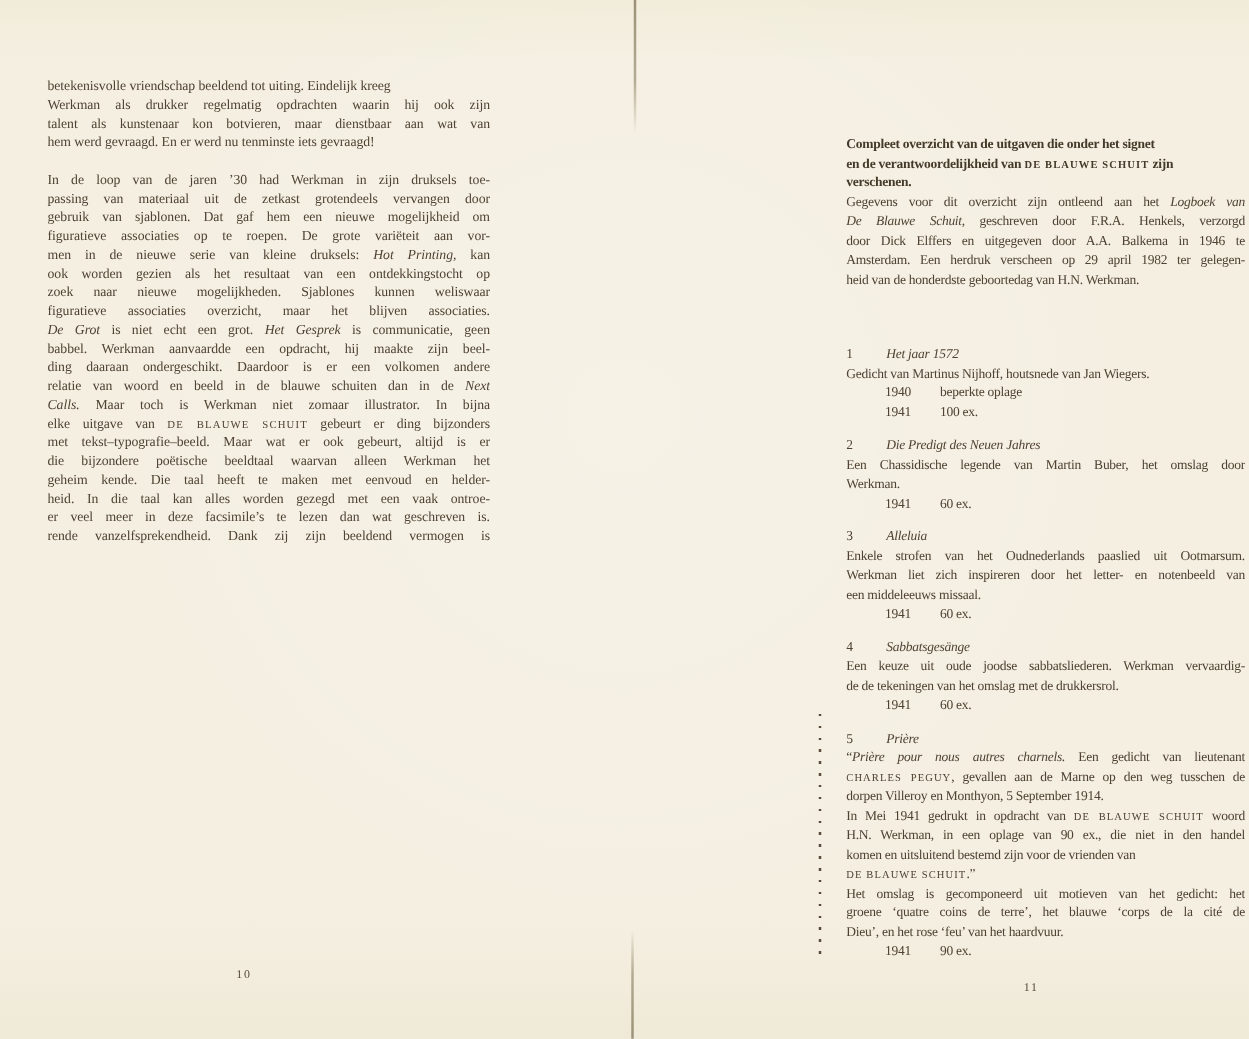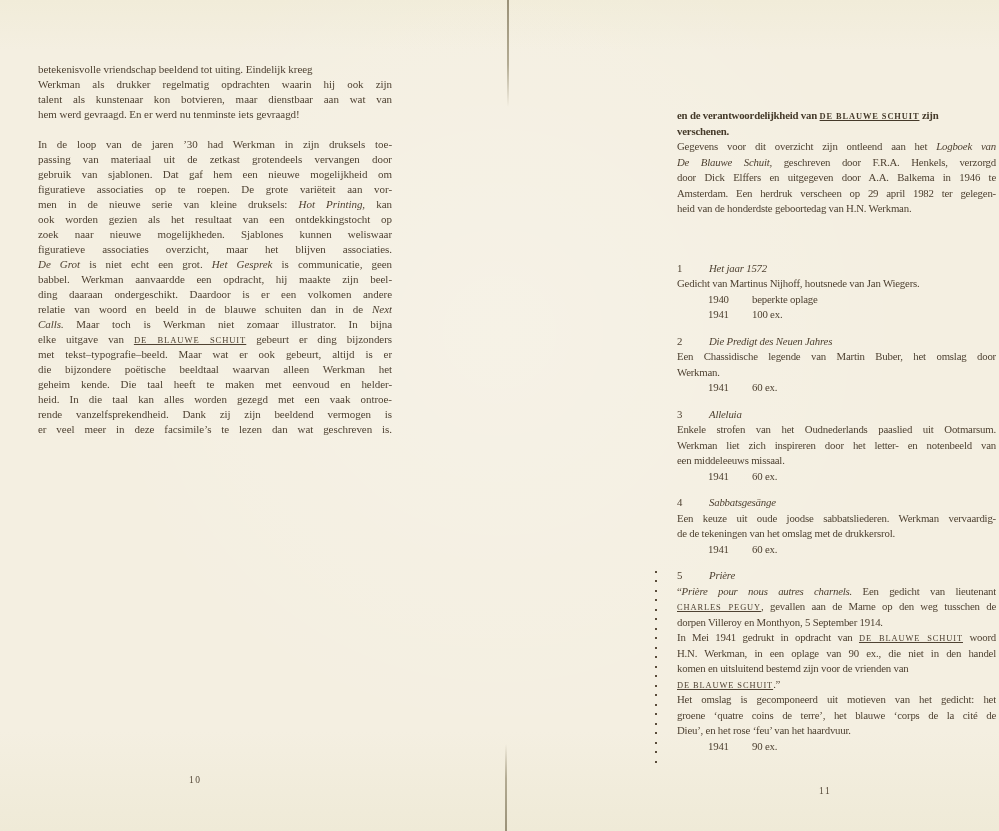--- a/index.html
+++ b/index.html
@@ -26,21 +26,21 @@
 
   .line{height:15px;overflow:hidden;white-space:normal;}
   .col.right .line{height:15.5px;}
   .just{text-align:justify;text-align-last:justify;}
   .para{margin-bottom:15px;}
   .intro{margin-bottom:44px;}
   .entry{margin-bottom:11px;}
 
   .line.b{font-weight:bold;color:#453a2a;}
   span.i{font-style:italic;}
-  span.sc{font-size:0.78em;letter-spacing:0.9px;text-decoration:underline;}
+  span.sc{font-size:0.78em;letter-spacing:0.9px;}
 
   .titleline .num{display:inline-block;width:32px;}
   .titleline .title{font-style:italic;text-align:center;}
   .ed .year{display:inline-block;margin-left:31px;width:44px;}
 
   .pagenum{position:absolute;font-size:9.5px;letter-spacing:1.5px;color:#554838;}
   .pn-left{left:189px;top:775px;}
   .pn-right{left:819px;top:786px;}
 
   
@@ -73,28 +73,29 @@
         <div class="line just"><span class="i">De Grot</span><span> is niet echt een grot. </span><span class="i">Het Gesprek</span><span> is communicatie, geen</span></div>
         <div class="line just"><span>babbel. Werkman aanvaardde een opdracht, hij maakte zijn beel-</span></div>
         <div class="line just"><span>ding daaraan ondergeschikt. Daardoor is er een volkomen andere</span></div>
         <div class="line just"><span>relatie van woord en beeld in de blauwe schuiten dan in de </span><span class="i">Next</span></div>
         <div class="line just"><span class="i">Calls.</span><span> Maar toch is Werkman niet zomaar illustrator. In bijna</span></div>
         <div class="line just"><span>elke uitgave van </span><span class="sc">DE BLAUWE SCHUIT</span><span> gebeurt er ding bijzonders</span></div>
         <div class="line just"><span>met tekst–typografie–beeld. Maar wat er ook gebeurt, altijd is er</span></div>
         <div class="line just"><span>die bijzondere poëtische beeldtaal waarvan alleen Werkman het</span></div>
         <div class="line just"><span>geheim kende. Die taal heeft te maken met eenvoud en helder-</span></div>
         <div class="line just"><span>heid. In die taal kan alles worden gezegd met een vaak ontroe-</span></div>
+        <div class="line just"><span>er veel meer in deze facsimile’s te lezen dan wat geschreven is.</span></div>
         <div class="line just"><span>rende vanzelfsprekendheid. Dank zij zijn beeldend vermogen is</span></div>
-        <div class="line just"><span>er veel meer in deze facsimile’s te lezen dan wat geschreven is.</span></div>
       </div>
     </div>
   <div class="pagenum pn-left">10</div>
 
   <div class="col right" id="rightcol">
       <div class="intro">
+        <div class="line b"><span>Compleet overzicht van de uitgaven die onder het signet</span></div>
         <div class="line b"><span>en de verantwoordelijkheid van </span><span class="sc">DE BLAUWE SCHUIT</span><span> zijn</span></div>
         <div class="line b"><span>verschenen.</span></div>
         <div class="line just"><span>Gegevens voor dit overzicht zijn ontleend aan het </span><span class="i">Logboek van</span></div>
         <div class="line just"><span class="i">De Blauwe Schuit,</span><span> geschreven door F.R.A. Henkels, verzorgd</span></div>
         <div class="line just"><span>door Dick Elffers en uitgegeven door A.A. Balkema in 1946 te</span></div>
         <div class="line just"><span>Amsterdam. Een herdruk verscheen op 29 april 1982 ter gelegen-</span></div>
         <div class="line"><span>heid van de honderdste geboortedag van H.N. Werkman.</span></div>
       </div>
       <div class="entry">
         <div class="line titleline"><span class="num">1</span><span class="title">Het jaar 1572</span></div>

